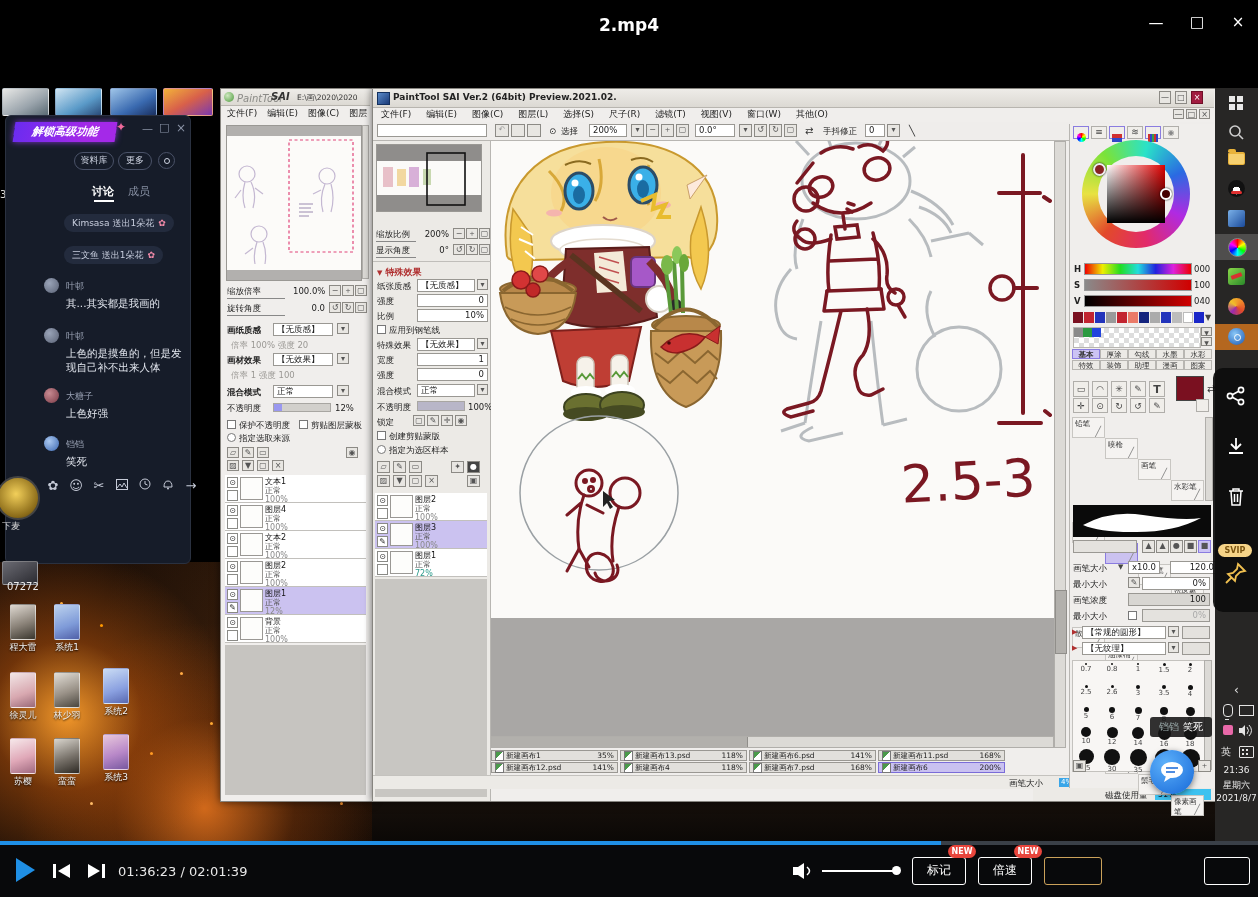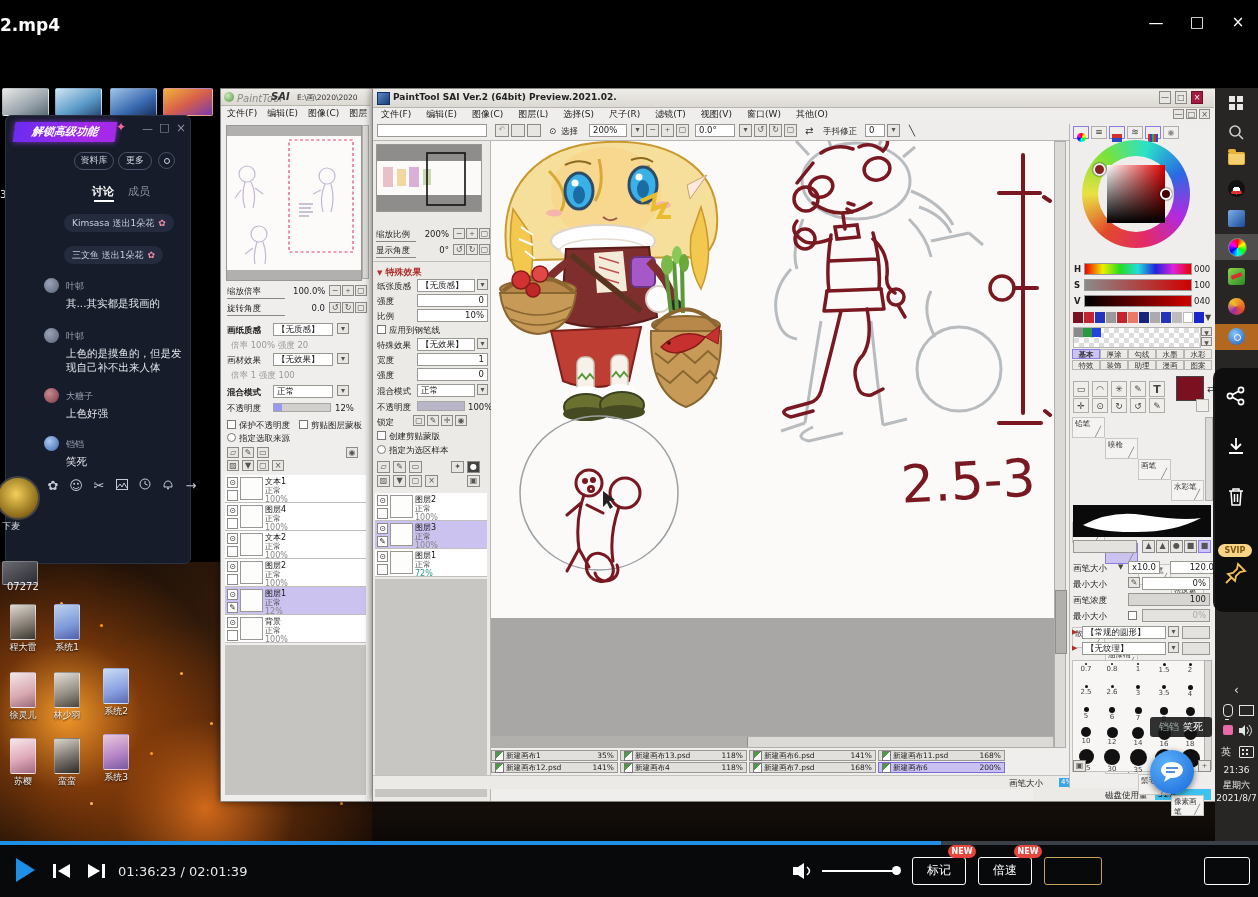--- a/index.html
+++ b/index.html
@@ -70,21 +70,21 @@
       font-size:20px;font-weight:bold;text-align:center;line-height:40px;letter-spacing:0px}
   .trayico{color:#e4e4e4;font-size:10px;text-align:center}
   .clk{color:#ececec;font-size:9px;text-align:center;width:43px}
 </style>
 </head>
 <body>
 
 <div class="stage">
 
   <div class="abs" style="left:0;top:0;width:1258px;height:50px">
-    <div class="abs vp-title" style="left:0;top:15px;width:1258px;text-align:left">2.mp4</div>
+    <div class="abs vp-title" style="left:0;top:15px;width:1258px;text-align:center">2.mp4</div>
     <div class="abs vp-ctl" style="left:1143px;top:14px">—</div>
     <div class="abs vp-ctl" style="left:1184px;top:13px">□</div>
     <div class="abs vp-ctl" style="left:1225px;top:13px">×</div>
   </div>
 
   <div class="abs" style="left:0;top:562px;width:372px;height:280px;
        background:radial-gradient(circle at 18% 55%,rgba(252,158,44,.95),rgba(190,86,12,.5) 22%,transparent 48%),
        radial-gradient(circle at 55% 88%,rgba(240,120,30,.85),rgba(150,64,10,.4) 28%,transparent 58%),
        radial-gradient(circle at 85% 35%,rgba(110,56,20,.55),transparent 60%),
        linear-gradient(120deg,#241208,#150d06 60%,#0a0604)">
@@ -230,21 +230,21 @@
     <div class="abs flex" style="left:108px;top:213px;gap:1px">
       <span class="btn3">↺</span>
       <span class="btn3">↻</span>
       <span class="btn3">▢</span>
     </div>
 
     <div class="abs lbl" style="left:6px;top:236px;font-weight:bold">画纸质感</div>
     <div class="abs ddown" style="left:52px;top:234px;width:60px">【无质感】</div>
     <span class="abs btn3" style="left:116px;top:234px">▾</span>
     <div class="abs lbl gray" style="left:10px;top:251px">倍率  100%  强度  20</div>
-    <div class="abs lbl" style="left:6px;top:266px;font-weight:normal">画材效果</div>
+    <div class="abs lbl" style="left:6px;top:266px;font-weight:bold">画材效果</div>
     <div class="abs ddown" style="left:52px;top:264px;width:60px">【无效果】</div>
     <span class="abs btn3" style="left:116px;top:264px">▾</span>
     <div class="abs lbl gray" style="left:10px;top:281px">倍率  1  强度  100</div>
 
     <div class="abs lbl" style="left:6px;top:298px;font-weight:bold">混合模式</div>
     <div class="abs ddown" style="left:52px;top:296px;width:60px">正常</div>
     <span class="abs btn3" style="left:116px;top:296px">▾</span>
     <div class="abs lbl" style="left:6px;top:314px">不透明度</div>
     <div class="abs track" style="left:52px;top:314px;width:58px;height:9px">
         <div style="width:8px;height:100%;background:#9a98f0"></div>

